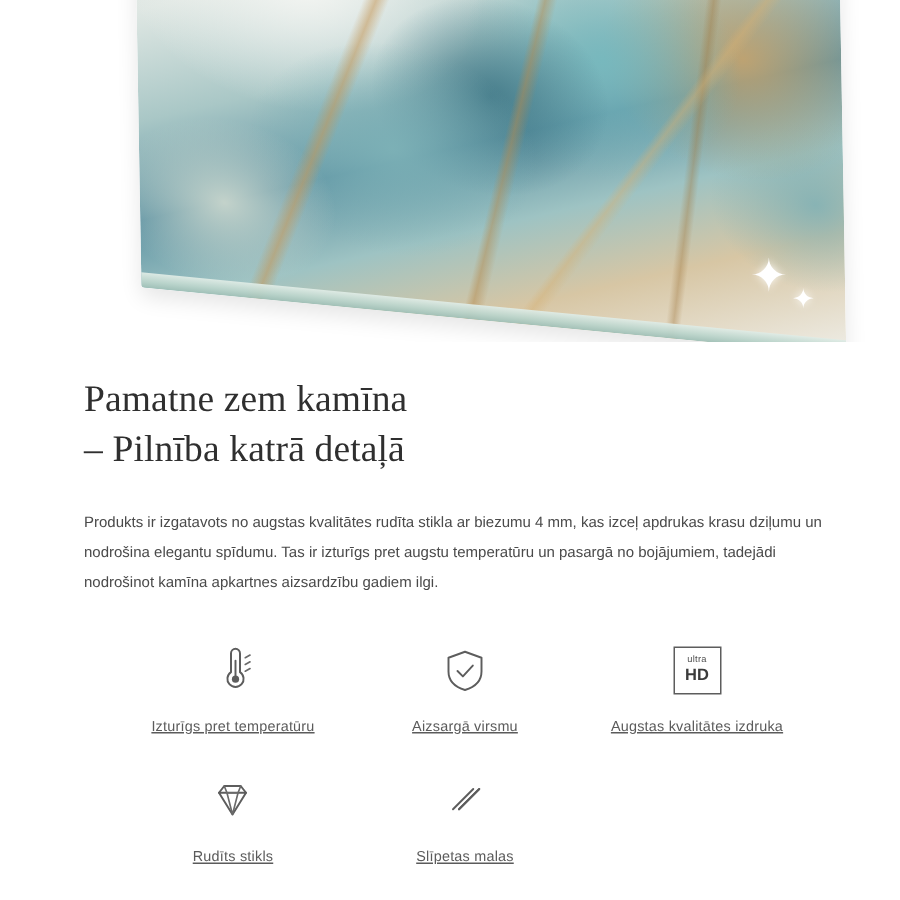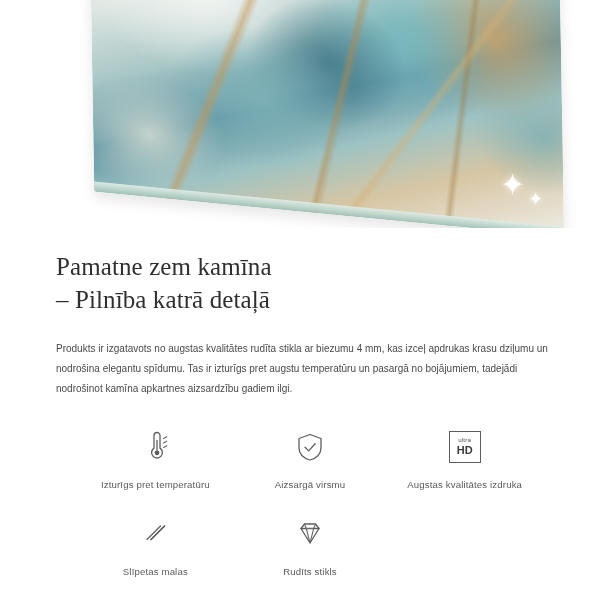--- a/index.html
+++ b/index.html
@@ -125,20 +125,21 @@
     display: flex;
     align-items: center;
     justify-content: center;
   }
   .feature-label {
     margin-top: 10px;
     font-size: 9.6px;
     color: #5b5b5b;
     text-align: center;
     letter-spacing: 0.15px;
+    text-decoration: underline;
   }
   svg { display: block; }
   .stroke {
     fill: none;
     stroke: #5d5d5d;
     stroke-width: 1.3;
     stroke-linecap: round;
     stroke-linejoin: round;
   }
   .thin {
@@ -220,36 +221,36 @@
             <span class="hd-small">ultra</span>
             <span class="hd-big">HD</span>
           </div>
         </div>
         <div class="feature-label">Augstas kvalitātes izdruka</div>
       </div>
 
       <div class="feature">
         <div class="feature-icon">
           <svg width="40" height="40" viewBox="0 0 40 40" aria-hidden="true">
-            <path class="stroke" d="M12 25.5L25.5 12"></path>
-            <path class="stroke" d="M16 25.5L29.5 12"></path>
-            <path class="stroke" d="M20 25.5L33.5 12" transform="translate(-4,0)"></path>
-          </svg>
-        </div>
-        <div class="feature-label">Slīpetas malas</div>
-      </div>
-
-      <div class="feature">
-        <div class="feature-icon">
-          <svg width="40" height="40" viewBox="0 0 40 40" aria-hidden="true">
             <path class="stroke" d="M11 14.5h18L20 29Z"></path>
             <path class="stroke" d="M11 14.5l3.5-4.5h11l3.5 4.5"></path>
             <path class="thin" d="M14.5 10l1.8 4.5L20 29l3.7-14.5L25.5 10"></path>
             <path class="thin" d="M16.3 14.5h7.4"></path>
           </svg>
         </div>
         <div class="feature-label">Rudīts stikls</div>
       </div>
 
+      <div class="feature">
+        <div class="feature-icon">
+          <svg width="40" height="40" viewBox="0 0 40 40" aria-hidden="true">
+            <path class="stroke" d="M12 25.5L25.5 12"></path>
+            <path class="stroke" d="M16 25.5L29.5 12"></path>
+            <path class="stroke" d="M20 25.5L33.5 12" transform="translate(-4,0)"></path>
+          </svg>
+        </div>
+        <div class="feature-label">Slīpetas malas</div>
+      </div>
+
 
     </div>
   </div>
 </div>
 
 </body></html>

